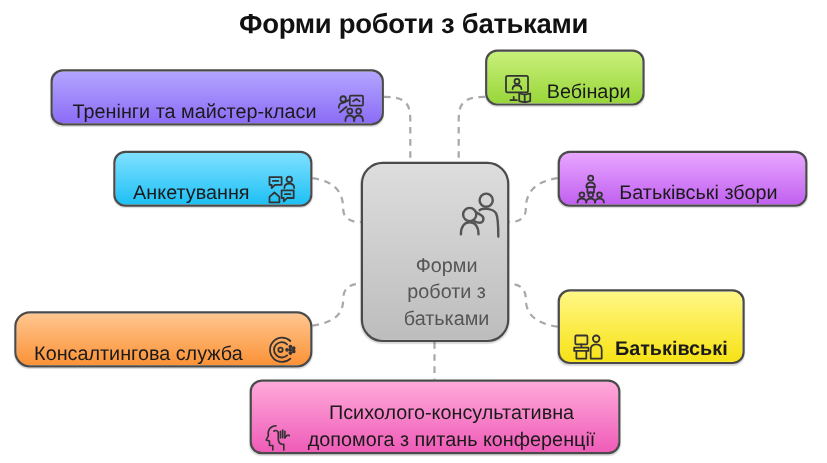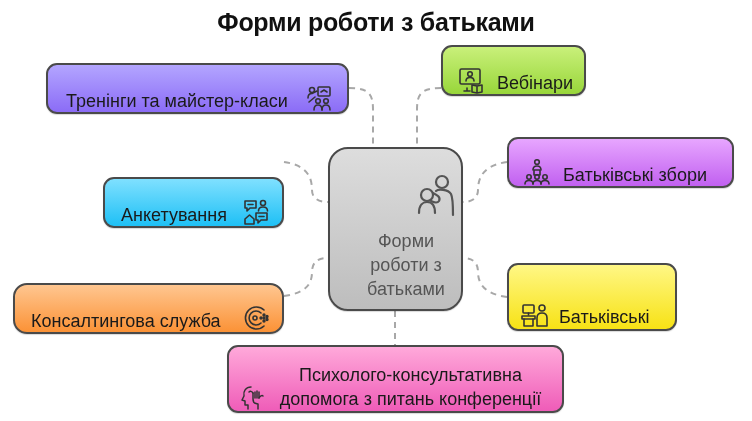--- a/index.html
+++ b/index.html
@@ -12,27 +12,27 @@
           border-radius: 11px; display: flex; align-items: flex-end; color: #1a1a1a;
           font-size: 18px; box-shadow: 0 1px 1px rgba(0,0,0,0.15); }
   .node .label { white-space: nowrap; line-height: 22px; }
   .node .icon { width: 28px; height: 28px; flex: 0 0 28px; }
   .node .icon svg { width: 28px; height: 28px; display: block; }
   #n-trainings { left: 46px; top: 63px; width: 303px; height: 51px;
     background: linear-gradient(#b3a5ff, #8b6cf6); padding: 0 14px 0 18px; justify-content: space-between; }
   #n-webinars { left: 441px; top: 45px; width: 145px; height: 51px;
     background: linear-gradient(#c9f07a, #98d63a); padding: 0 14px; gap: 12px; }
   #n-survey { left: 103px; top: 137px; width: 181px; height: 51px;
-    background: linear-gradient(#7fe0ff, #1ec0f5); padding: 0 12px 0 16px; justify-content: space-between; margin-top: 40px; }
+    background: linear-gradient(#7fe0ff, #1ec0f5); padding: 0 12px 0 16px; justify-content: space-between; }
   #n-meetings { left: 507px; top: 137px; width: 227px; height: 51px;
     background: linear-gradient(#e7a6ff, #c160f0); padding: 0 14px; gap: 12px; }
   #n-consulting { left: 13px; top: 283px; width: 271px; height: 51px;
     background: linear-gradient(#ffc690, #fb9236); padding: 0 12px 0 16px; justify-content: space-between; border-radius: 14px; }
   #n-conf { left: 507px; top: 263px; width: 170px; height: 68px;
-    background: linear-gradient(#fff785, #f7e215); padding: 0 12px; gap: 10px; }
+    background: linear-gradient(#fff785, #f7e215); padding: 0 12px; gap: 10px; font-weight: bold; }
   #n-conf .label { line-height: 24px; }
   #n-psych { left: 227px; top: 345px; width: 337px; height: 68px;
     background: linear-gradient(#ffa9da, #ef5cb8); padding: 0 16px 0 10px; gap: 8px; }
   #n-psych .label { text-align: center; line-height: 24px; flex: 1; }
   #n-center { left: 328px; top: 147px; width: 135px; height: 164px; border-radius: 20px;
     background: linear-gradient(#dddddd, #bdbdbd); flex-direction: column; justify-content: flex-start;
     padding-top: 22px; color: #555; }
   #n-center .icon { width: 50px; height: 50px; flex: 0 0 50px; }
   #n-center .icon svg { width: 50px; height: 50px; }
   #n-center .label { white-space: normal; text-align: center; font-size: 18px; line-height: 24px; margin-top: 8px; width: 110px; }

